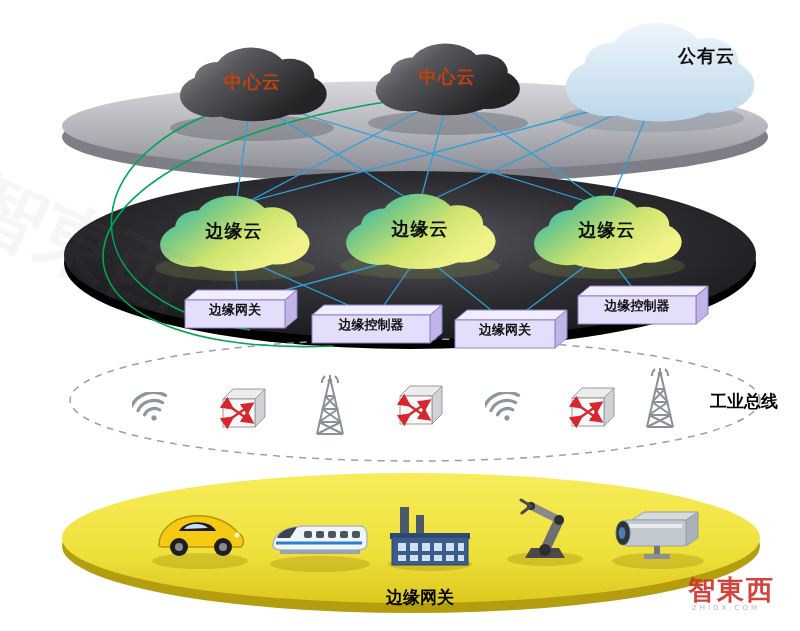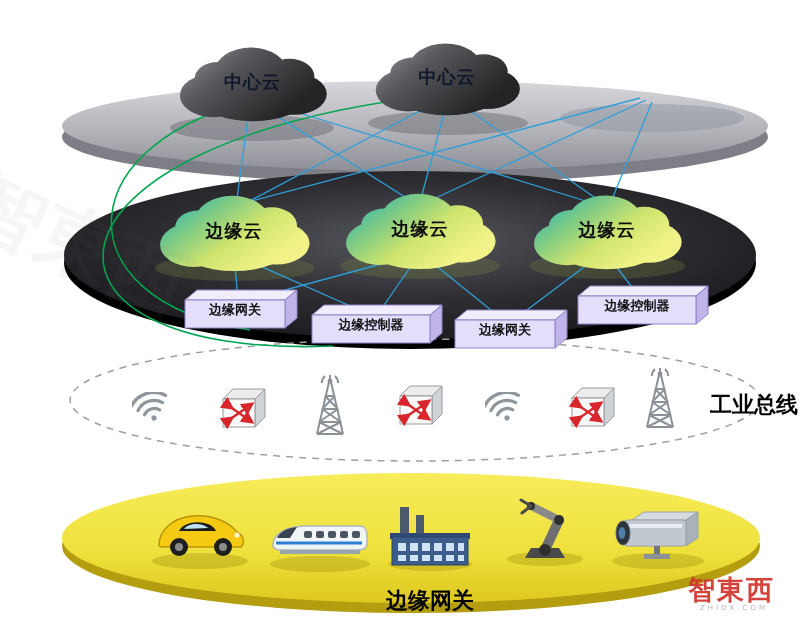--- a/index.html
+++ b/index.html
@@ -4,34 +4,34 @@
 <style>
   html,body{margin:0;padding:0;background:#fff;}
   #stage{
     position:relative;width:800px;height:631px;background:#ffffff;overflow:hidden;
     font-family:"DejaVu Sans","Liberation Sans",sans-serif;
   }
   #backdrop{position:absolute;left:0;top:0;}
   .cloud{position:absolute;display:flex;align-items:center;justify-content:center;}
   .cloud .cloud-svg{position:absolute;left:0;top:0;width:100%;height:100%;}
   .cloud-label{position:relative;font-weight:700;font-size:18px;letter-spacing:1px;}
-  .cloud-label.light{color:#0f172a;}
+  .cloud-label.light{color:#c2410c;}
   .cloud-label.dark{color:#0d0d0d;}
   .cloud-label.pub{position:absolute;right:30px;top:34px;}
   .node-box{position:absolute;height:46px;}
   .node-box svg{position:absolute;left:0;top:0;}
   .node-label{
     position:absolute;left:1px;top:11px;height:20px;
     display:flex;align-items:center;justify-content:center;
     font-size:13px;font-weight:700;color:#111;white-space:nowrap;
   }
   .icon{position:absolute;}
-  .layer-label{position:absolute;font-weight:700;font-size:22px;color:#000;white-space:nowrap;}
+  .layer-label{position:absolute;font-weight:700;font-size:17px;color:#000;white-space:nowrap;}
   .wm-brand{position:absolute;left:688px;top:572px;font-size:27px;font-weight:700;color:#d0342c;opacity:.92;letter-spacing:2px;}
-  .wm-caption{position:absolute;left:692px;top:604px;font-size:7px;color:#b5b5b5;letter-spacing:3px;margin-left:8px;}
+  .wm-caption{position:absolute;left:692px;top:604px;font-size:7px;color:#b5b5b5;letter-spacing:3px;}
   .wm-faint{position:absolute;left:-8px;top:150px;font-size:78px;font-weight:700;color:#777;opacity:.06;
     transform:rotate(24deg);transform-origin:left top;white-space:nowrap;pointer-events:none;}
 </style>
 </head>
 <body>
 
 <div id="stage">
 
   <svg width="0" height="0" style="position:absolute" aria-hidden="true">
     <defs>
@@ -132,20 +132,26 @@
     <svg class="cloud-svg" viewBox="0 0 200 110" preserveAspectRatio="none">
         <use href="#cloud-shape" fill="url(#grad-dark-cloud)"></use>
       </svg>
     <span class="cloud-label light">中心云</span>
   </div>
   <div class="cloud" style="left:366px;top:34px;width:162px;height:86px">
     <svg class="cloud-svg" viewBox="0 0 200 110" preserveAspectRatio="none">
         <use href="#cloud-shape" fill="url(#grad-dark-cloud)"></use>
       </svg>
     <span class="cloud-label light">中心云</span>
+  </div>
+  <div class="cloud" style="left:553px;top:10px;width:212px;height:118px">
+    <svg class="cloud-svg" viewBox="0 0 200 110" preserveAspectRatio="none">
+        <use href="#cloud-shape" fill="url(#grad-blue-cloud)"></use>
+      </svg>
+    <span class="cloud-label dark pub">公有云</span>
   </div>
 
   <div class="cloud" style="left:150px;top:186px;width:168px;height:90px">
     <svg class="cloud-svg" viewBox="0 0 200 110" preserveAspectRatio="none">
         <use href="#cloud-shape" fill="url(#grad-edge-cloud)"></use>
       </svg>
     <span class="cloud-label dark">边缘云</span>
   </div>
   <div class="cloud" style="left:336px;top:184px;width:168px;height:90px">
     <svg class="cloud-svg" viewBox="0 0 200 110" preserveAspectRatio="none">

